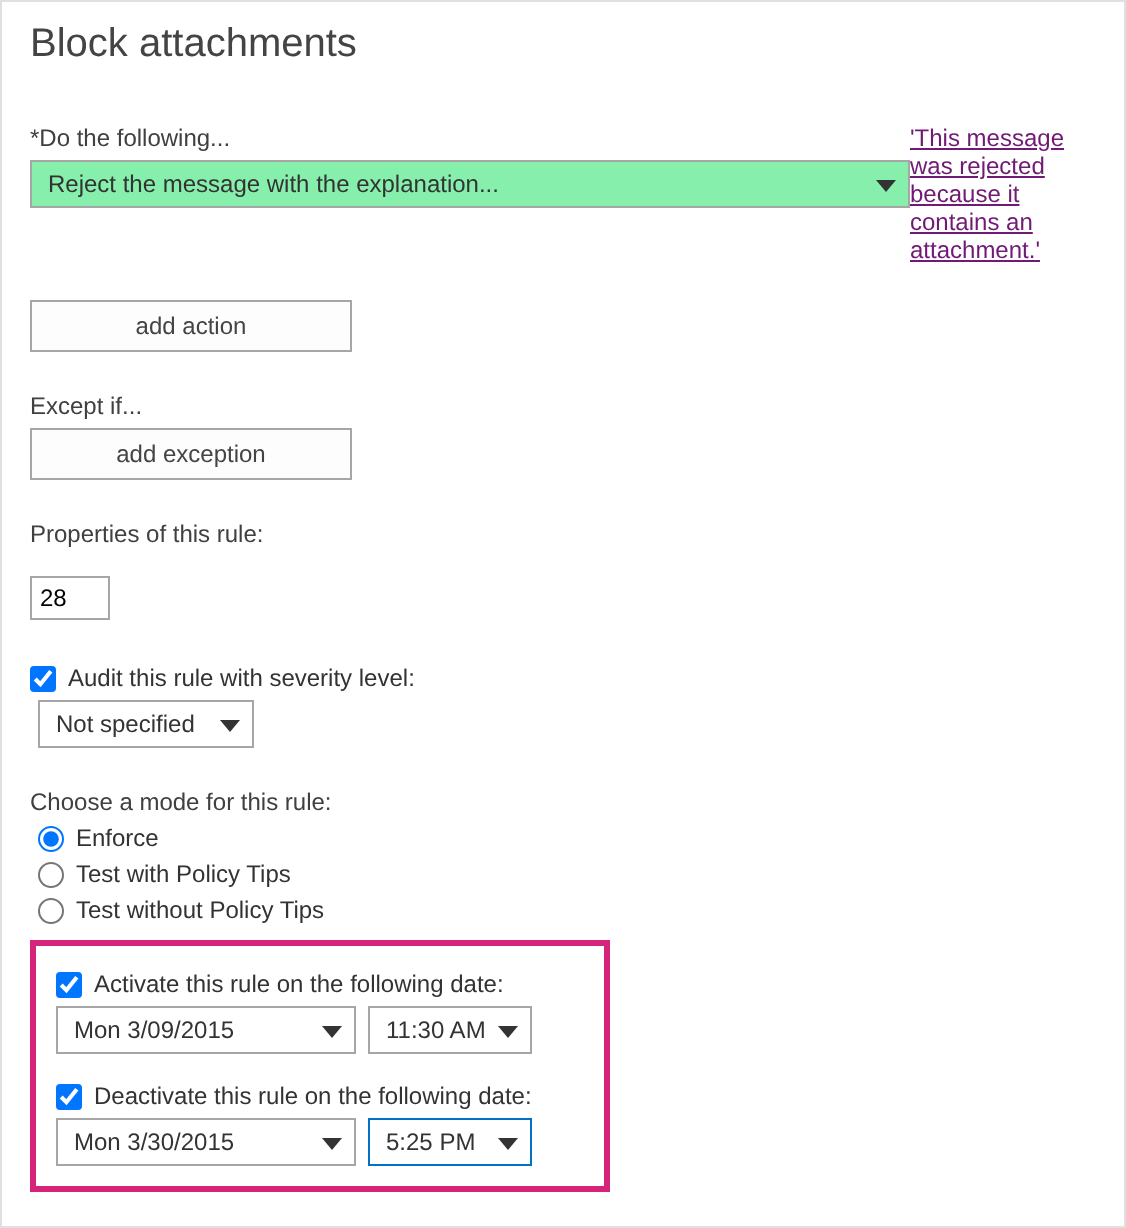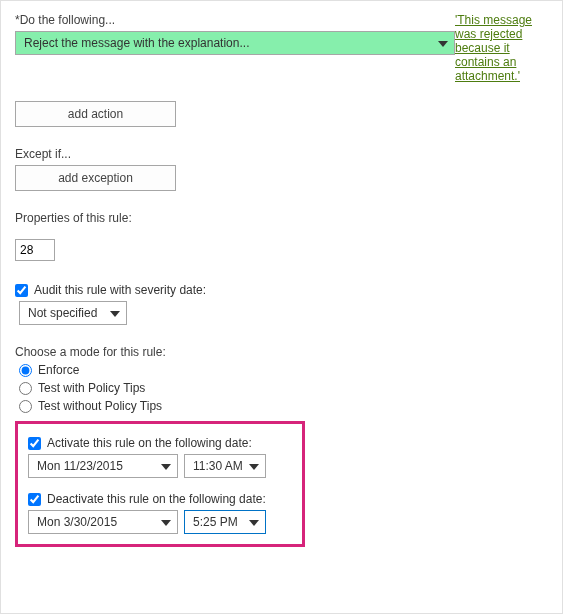--- a/index.html
+++ b/index.html
@@ -18,21 +18,21 @@
   h1 {
     font-size: 20px;
     font-weight: 300;
     color: #444;
     margin: 0 0 26px 0;
   }
   .row { display: flex; align-items: flex-start; }
   .left-col { width: 440px; }
   .right-col { width: 100px; font-size: 12px; padding-top: 2px; }
   .right-col a {
-    color: #4d7c0f;
+    color: #701a75;
     text-decoration: underline;
   }
   .label { margin: 2px 0 4px 0; color: #404040; }
   .select-wide {
     width: 440px;
     height: 24px;
     border: 1px solid #a6a6a6;
     background: #86efac;
     padding: 2px 22px 2px 8px;
     font-family: inherit;
@@ -114,20 +114,21 @@
     padding: 8px 10px 10px 10px;
     margin-top: 8px;
     width: 290px;
   }
   .date-row { display: flex; gap: 6px; margin-top: 4px; }
 </style>
 </head>
 <body>
 
 <div class="panel">
+  <h1>Block attachments</h1>
 
   <div class="row">
     <div class="left-col">
       <div class="label">*Do the following...</div>
       <div class="select-wide">
         <span>Reject the message with the explanation...</span>
         <span class="caret"></span>
       </div>
     </div>
     <div class="right-col">
@@ -144,21 +145,21 @@
 
   <div class="section-gap"></div>
   <div class="label">Properties of this rule:</div>
 
   <div class="gap-sm"></div>
   <input class="input-num" type="text" value="28" style="">
 
   <div class="section-gap"></div>
   <div class="check-line">
     <input type="checkbox" checked="" style="">
-    <span>Audit this rule with severity date:</span>
+    <span>Audit this rule with severity level:</span>
   </div>
   <div class="select-small" style="width:108px;margin-left:4px;">
     <span>Not specified</span>
     <span class="caret"></span>
   </div>
 
   <div class="section-gap"></div>
   <div class="label">Choose a mode for this rule:</div>
   <div class="radio-group">
     <div class="radio-line">
@@ -175,21 +176,21 @@
     </div>
   </div>
 
   <div class="highlight-box">
     <div class="check-line">
       <input type="checkbox" checked="" style="">
       <span>Activate this rule on the following date:</span>
     </div>
     <div class="date-row">
       <div class="select-mid">
-        <span>Mon 11/23/2015</span>
+        <span>Mon 3/09/2015</span>
         <span class="caret"></span>
       </div>
       <div class="select-small">
         <span>11:30 AM</span>
         <span class="caret"></span>
       </div>
     </div>
 
     <div class="gap-sm"></div>
 

